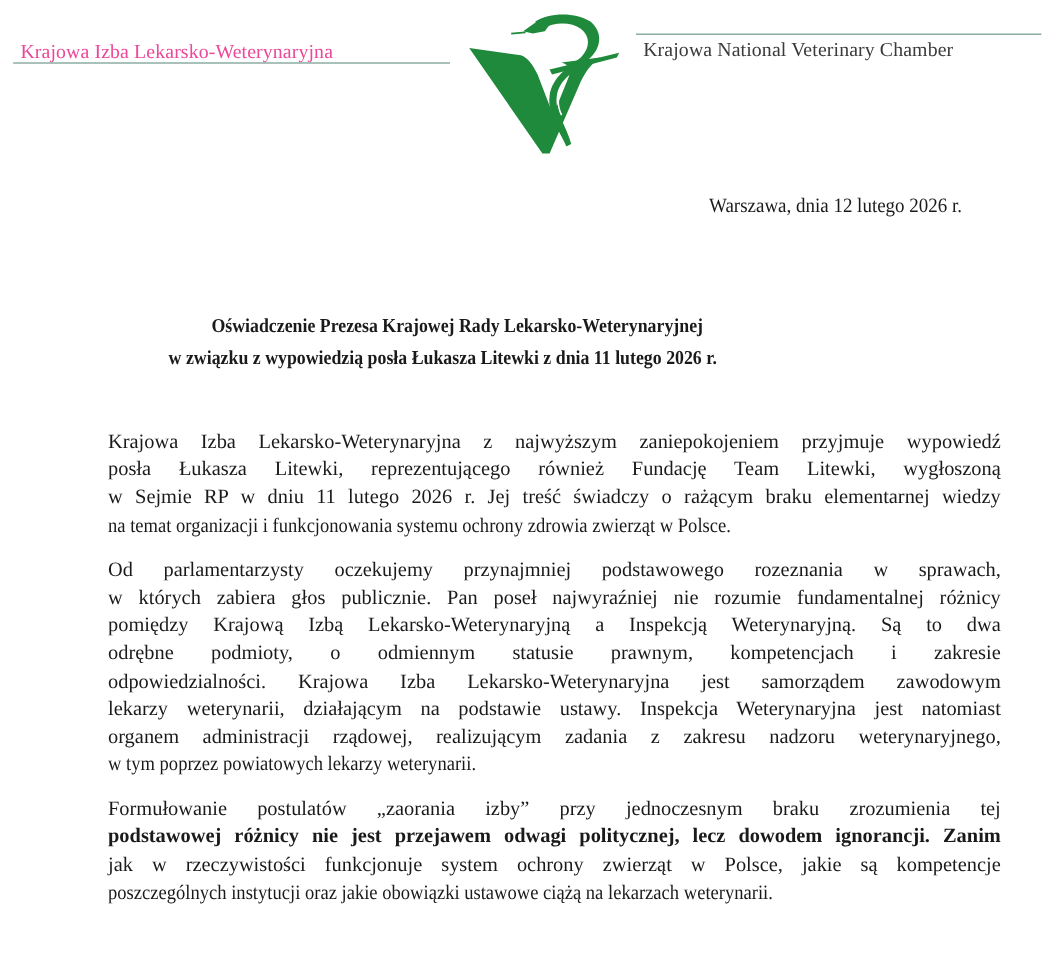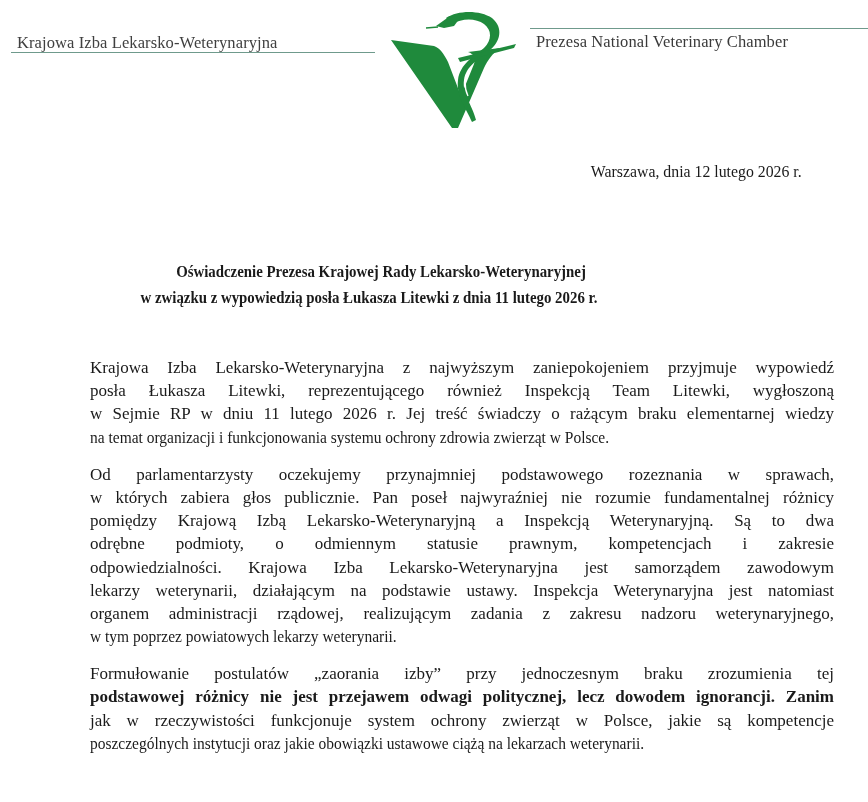--- a/index.html
+++ b/index.html
@@ -13,21 +13,21 @@
       position: relative;
       overflow: hidden;
       font-family: "Liberation Serif", "DejaVu Serif", serif;
       color: #1a1a1a;
     }
     .org-pl {
       position: absolute;
       left: 17px;
       top: 33px;
       font-size: 16.5px;
-      color: #404040;
+      color: #ec4899;
       white-space: nowrap;
       letter-spacing: 0.1px;
     }
     .rule-left {
       position: absolute;
       left: 11px;
       top: 52px;
       width: 364px;
       height: 0;
       border-top: 1.6px solid #6f9a8c;
@@ -124,34 +124,34 @@
     <path d="M48 18 L62 8 L72 10 L66 18 L56 20 Z" fill="#1f8a3c"></path>
 
     <path d="M38 20 L50 19" stroke="#1f8a3c" stroke-width="1.5"></path>
 
     <path d="M70 50 L128 36 L126 40 L72 54 Z" fill="#1f8a3c"></path>
 
     <path d="M82 62 C76 70 76 80 80 88" stroke="#ffffff" stroke-width="1.3" fill="none"></path>
   </svg>
 
   <div class="rule-right"></div>
-  <div class="org-en">Prezesa National Veterinary Chamber</div>
+  <div class="org-en">Krajowa National Veterinary Chamber</div>
 </div>
 
 <div class="date-line">Warszawa, dnia 12 lutego 2026 r.</div>
 
 <div class="title">
   <span class="t1">Oświadczenie Prezesa Krajowej Rady Lekarsko-Weterynaryjnej</span>
   <span class="t2">w związku z wypowiedzią posła Łukasza Litewki z dnia 11 lutego 2026 r.</span>
 </div>
 
 <div class="body">
   <div class="para">
     <span class="ln j" style="white-space: normal; display: block;">Krajowa Izba Lekarsko-Weterynaryjna z najwyższym zaniepokojeniem przyjmuje wypowiedź</span>
-    <span class="ln j" style="white-space: normal; display: block;">posła Łukasza Litewki, reprezentującego również Inspekcją Team Litewki, wygłoszoną</span>
+    <span class="ln j" style="white-space: normal; display: block;">posła Łukasza Litewki, reprezentującego również Fundację Team Litewki, wygłoszoną</span>
     <span class="ln j" style="white-space: normal; display: block;">w Sejmie RP w dniu 11 lutego 2026 r. Jej treść świadczy o rażącym braku elementarnej wiedzy</span>
     <span class="ln" style="display: block; transform: scaleX(0.91);">na temat organizacji i funkcjonowania systemu ochrony zdrowia zwierząt w Polsce.</span>
   </div>
   <div class="para">
     <span class="ln j" style="white-space: normal; display: block;">Od parlamentarzysty oczekujemy przynajmniej podstawowego rozeznania w sprawach,</span>
     <span class="ln j" style="white-space: normal; display: block;">w których zabiera głos publicznie. Pan poseł najwyraźniej nie rozumie fundamentalnej różnicy</span>
     <span class="ln j" style="white-space: normal; display: block;">pomiędzy Krajową Izbą Lekarsko-Weterynaryjną a Inspekcją Weterynaryjną. Są to dwa</span>
     <span class="ln j" style="white-space: normal; display: block;">odrębne podmioty, o odmiennym statusie prawnym, kompetencjach i zakresie</span>
     <span class="ln j" style="white-space: normal; display: block;">odpowiedzialności. Krajowa Izba Lekarsko-Weterynaryjna jest samorządem zawodowym</span>
     <span class="ln j" style="white-space: normal; display: block;">lekarzy weterynarii, działającym na podstawie ustawy. Inspekcja Weterynaryjna jest natomiast</span>

